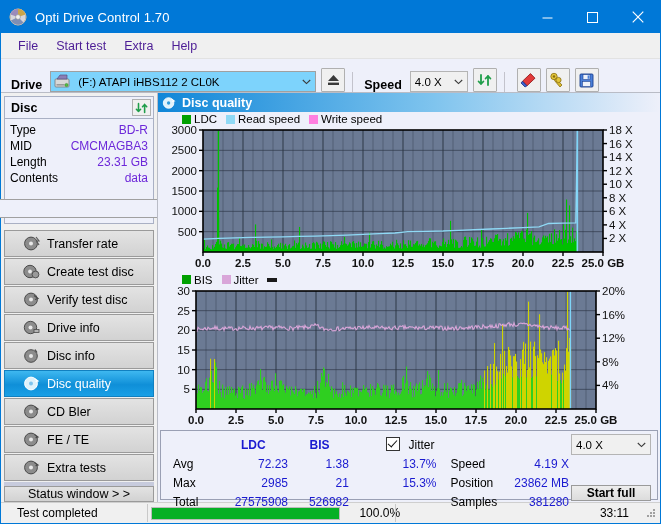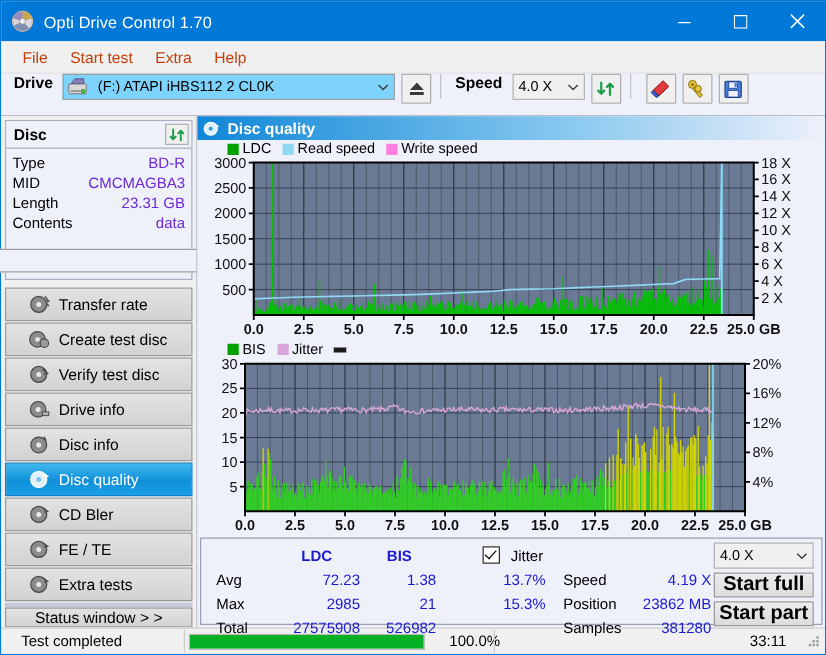--- a/index.html
+++ b/index.html
@@ -25,24 +25,24 @@
   .title-ico{width:18px;height:18px;margin-left:8px;margin-right:8px;position:relative;flex:0 0 auto;}
   .title-txt{font-size:13px;letter-spacing:.1px;}
   .title-btns{margin-left:auto;display:flex;height:32px;}
   .tbtn{width:45px;height:32px;display:flex;align-items:center;justify-content:center;color:#fff;font-size:14px;}
   .tbtn svg{display:block;}
   
   .menubar{
     height:25px;background:#f0f0f0;display:flex;align-items:center;
     padding-left:8px;flex:0 0 auto;border-bottom:1px solid #e2e2e2;
   }
-  .menuitem{padding:3px 9px;font-size:12.5px;color:#c2410c;cursor:default;}
+  .menuitem{padding:3px 9px;font-size:12.5px;color:#4c1d95;cursor:default;}
   
   .toolbar{
-    height:33px;background:#eef0fa;display:flex;align-items:flex-start;
+    height:33px;background:#eef0fa;display:flex;align-items:flex-end;
     flex:0 0 auto;padding:0 6px;border-bottom:1px solid #b9bcc6;
   }
   .tb-label{font-weight:bold;font-size:12.5px;margin:0 8px 0 4px;}
   .combo{
     height:21px;background:#7dd3fc;border:1px solid #a0a0a0;
     display:flex;align-items:center;font-size:11.5px;
     position:relative;box-sizing:border-box;
   }
   .combo .cbtxt{padding-left:4px;white-space:nowrap;overflow:hidden;}
   .combo .arr{
@@ -135,21 +135,21 @@
     position:relative;vertical-align:-2px;
   }
   .chk:after{
     content:"";position:absolute;left:3px;top:0px;width:4px;height:8px;
     border:solid #111;border-width:0 1.6px 1.6px 0;transform:rotate(42deg);
   }
   .btnstd{
     width:80px;height:22px;border:1px solid #9a9a9a;
     background:linear-gradient(#ededed,#dcdcdc);
     display:flex;align-items:center;justify-content:center;
-    font-weight:bold;font-size:16px;box-sizing:border-box;
+    font-weight:bold;font-size:12px;box-sizing:border-box;margin-top:27px;
   }
   
   .statusbar{
     height:20px;flex:0 0 auto;display:flex;align-items:center;
     background:#f0f0f0;border-top:1px solid #cfcfcf;font-size:12px;
   }
   .sb-cell{padding:0 16px;height:20px;display:flex;align-items:center;box-sizing:border-box;}
   .sb-sep{width:1px;height:18px;background:#c9c9c9;}
   .progress{
     flex:1 1 auto;height:13px;background:#e6e6e6;border:1px solid #bcbcbc;

